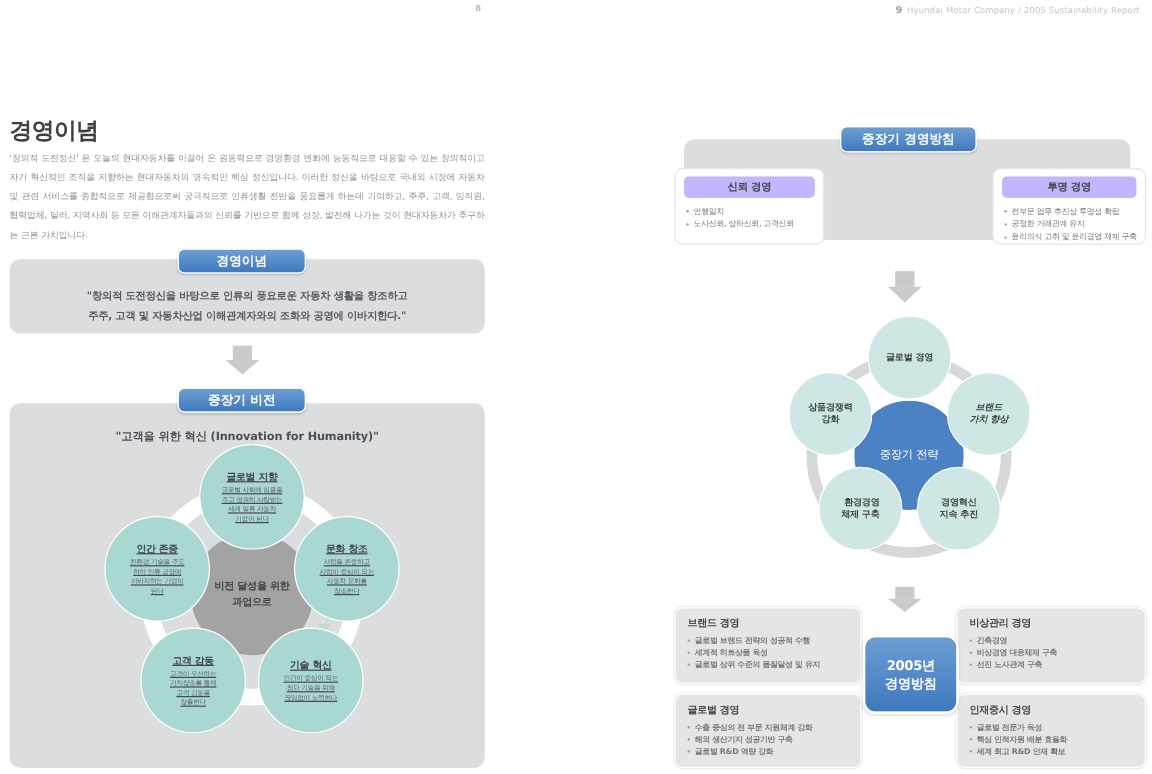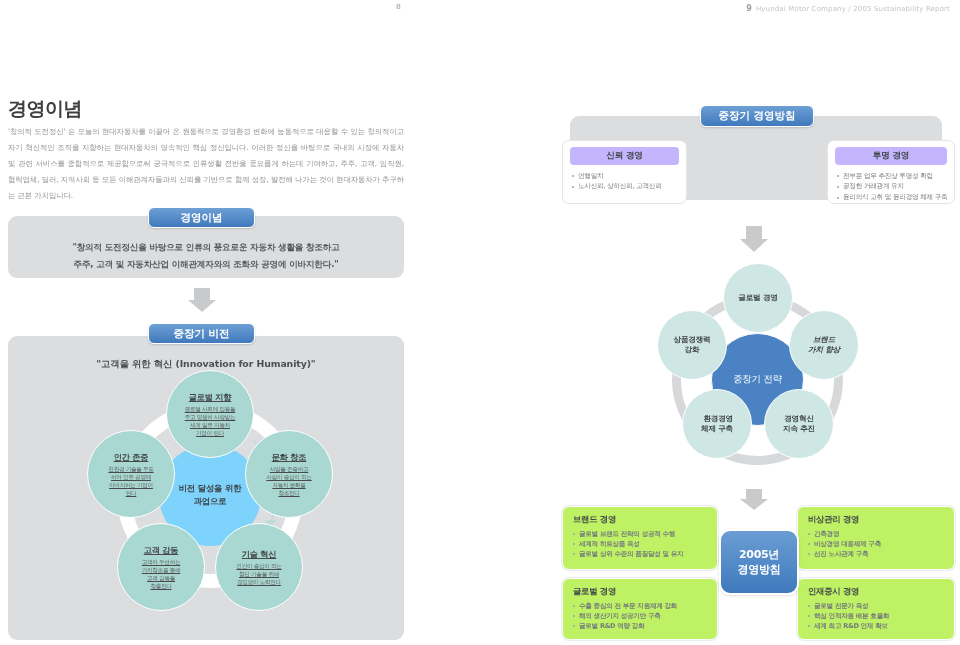--- a/index.html
+++ b/index.html
@@ -90,21 +90,21 @@
   .wheel .ring.white{border-color:#ffffff;}
   .node{
     position:absolute;border-radius:50%;
     display:flex;flex-direction:column;align-items:center;justify-content:center;
     text-align:center;
     box-sizing:border-box;
   }
   .node.teal{background:#a9d7d1;border:1.5px solid #ffffff;text-decoration:underline;}
   .node.tealite{background:#cfe7e4;border:1.5px solid #ffffff;}
   .node.blue{background:#4a82c4;border:1.5px solid #ffffff;color:#fff;}
-  .node.white{background:#7dd3fc;}
+  .node.white{background:#a3a3a3;}
   .node .nt{font-weight:bold;color:#3f4447;letter-spacing:-.2px;}
   .node .nd{color:#5c6164;letter-spacing:-.3px;}
 
   
   .rbox{
     position:absolute;
     background:#ffffff;
     border:1px solid #e3e5e7;
     border-radius:7px;
     box-sizing:border-box;
@@ -124,21 +124,21 @@
     margin-bottom:1.5px;white-space:nowrap;
   }
   .rbox li:before{
     content:"";position:absolute;left:0;top:3.4px;
     width:2.2px;height:2.2px;background:#9aa0a4;border-radius:50%;
   }
 
   
   .pbox{
     position:absolute;
-    background:#bef264;
+    background:#e5e5e5;
     border:1.5px solid #ffffff;
     border-radius:7px;box-sizing:border-box;
     box-shadow:0 0 0 1px #ebecee;
   }
   .pbox .ph{
     font-size:8.4px;font-weight:bold;color:#45484b;
     margin:7px 0 4px 10px;letter-spacing:-.3px;
   }
   .pbox ul{margin:0;padding:0 8px 6px 10px;list-style:none;font-weight:bold;}
   .pbox li{

